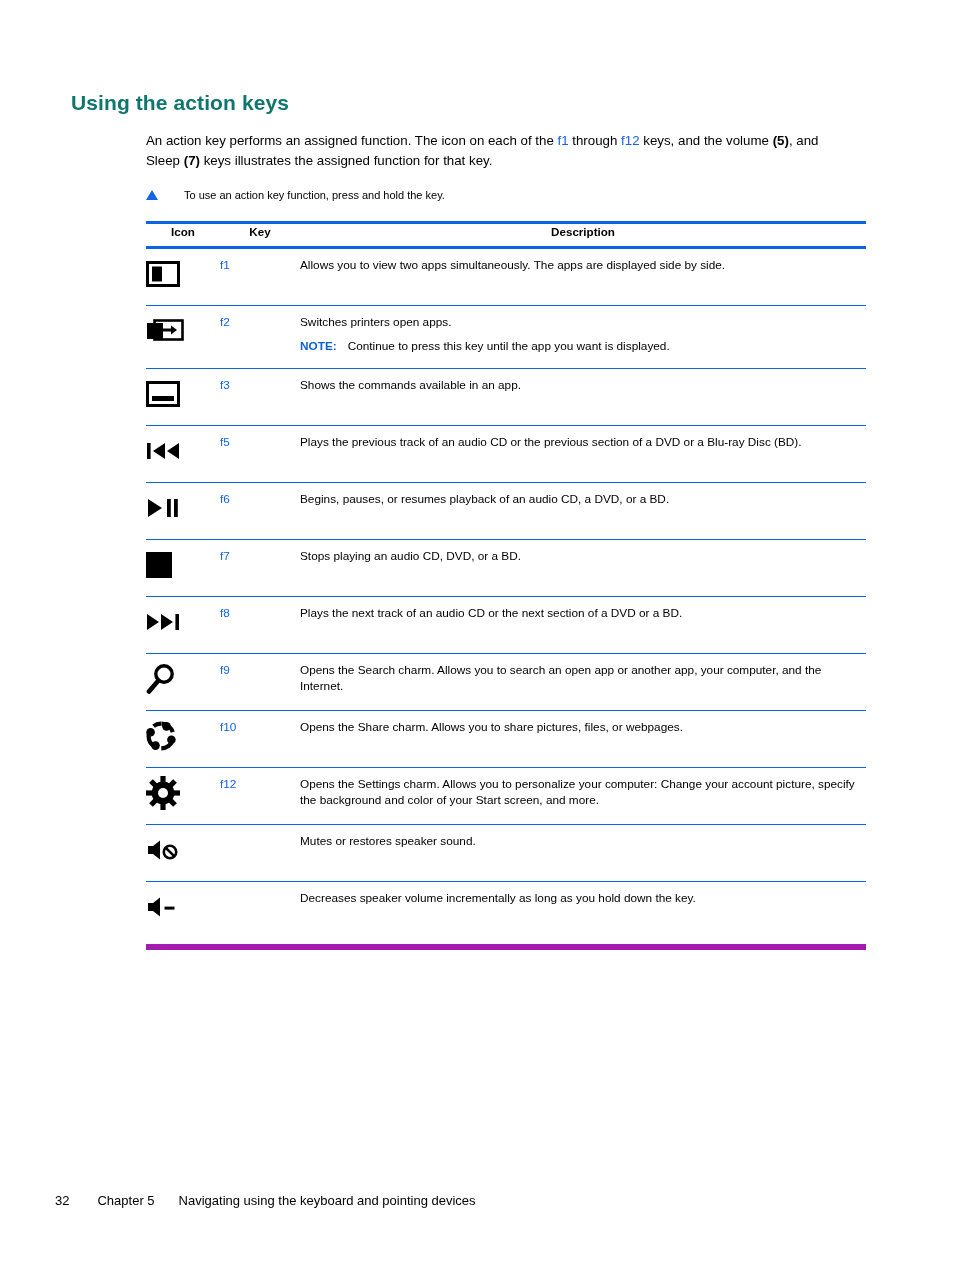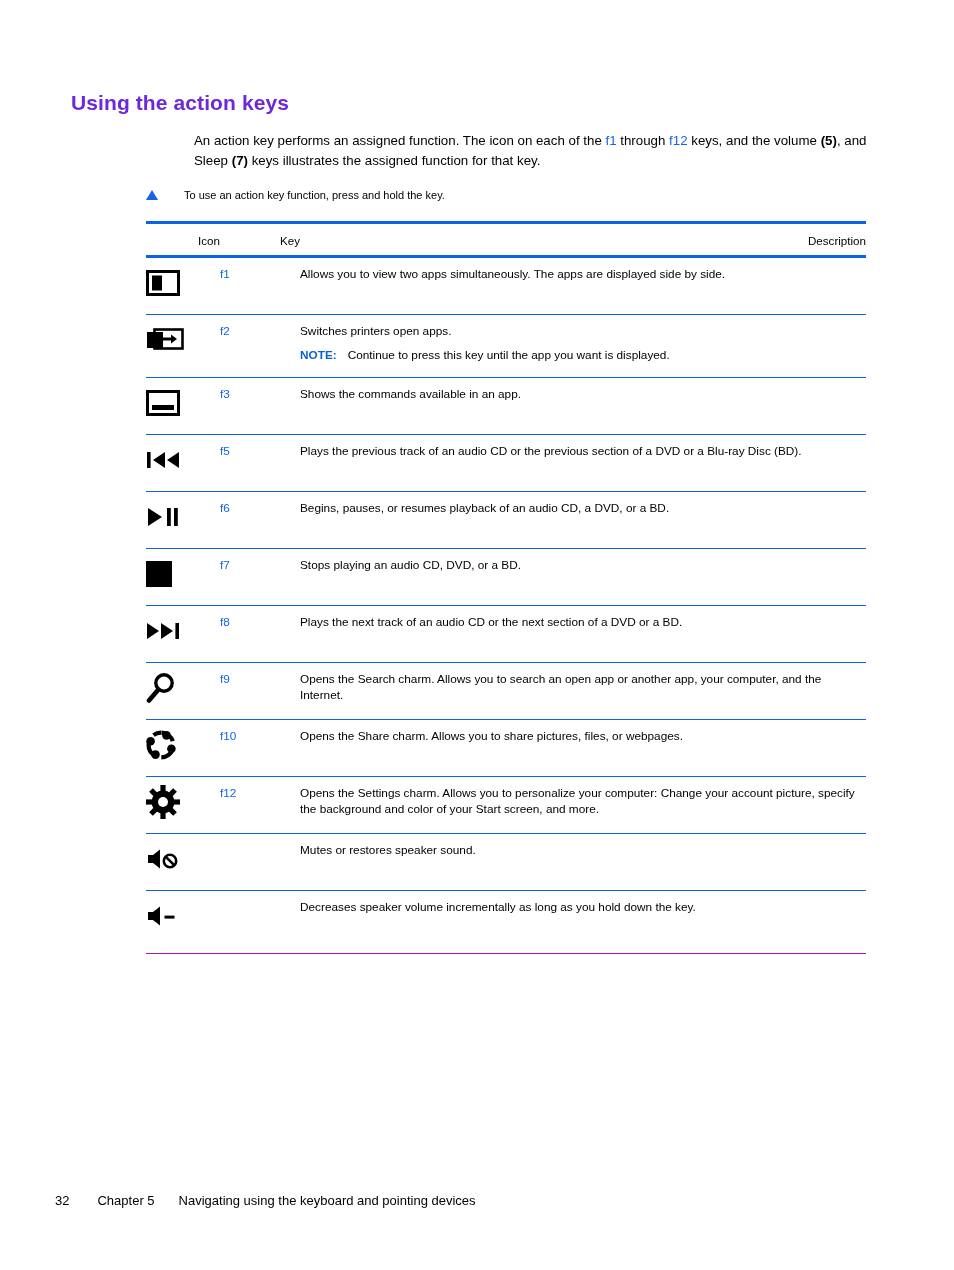--- a/index.html
+++ b/index.html
@@ -23,34 +23,33 @@
     overflow: hidden;
   }
 
   
   .section-title {
     position: absolute;
     left: 71px;
     top: 91px;
     font-size: 21px;
     font-weight: bold;
-    color: #6d28d9;
+    color: #0f766e;
     letter-spacing: 0.1px;
   }
 
   
   .intro {
     position: absolute;
     left: 146px;
     top: 131px;
     width: 700px;
     font-size: 13.3px;
     line-height: 20px;
     color: #000;
-    margin-left: 48px;
   }
   .key-link { color: #1464E6; }
   .b { font-weight: bold; }
 
   
   .bullet-row {
     position: absolute;
     left: 146px;
     top: 186px;
     width: 700px;
@@ -72,40 +71,40 @@
   
   .akt {
     position: absolute;
     left: 146px;
     top: 221px;
     width: 720px;
     border-collapse: collapse;
   }
   .akt .rule-top td { border-top: 3px solid #0B64E6; padding: 0; height: 0; font-size: 0; line-height: 0; }
   .akt thead th {
-    text-align: right;
+    text-align: center;
     font-size: 11.6px;
-    font-weight: normal;
-    padding: 10px 0 8px 0;
+    font-weight: bold;
+    padding: 1px 0 8px 0;
     border-bottom: 3px solid #0B64E6;
     vertical-align: bottom;
     color: #000;
   }
   .col-icon { width: 74px; }
   .col-key  { width: 80px; }
   .col-desc { width: auto; }
 
   .akt tbody td {
     border-bottom: 1.6px solid #0B64E6;
     vertical-align: top;
     font-size: 11.8px;
     line-height: 16px;
     padding: 8px 0 14px 0;
   }
-  .akt tbody tr.last td { border-bottom: 1px solid #a21caf; padding-bottom: 20px; }
+  .akt tbody tr.last td { border-bottom: 6px solid #a21caf; padding-bottom: 20px; }
 
   td.cell-icon { padding-top: 10px; }
   td.cell-key  { color: #1464E6; font-size: 11.6px; padding-top: 9px; }
   td.cell-desc { padding-right: 4px; padding-top: 9px; }
 
   .desc-line { margin: 0 0 0 0; }
   .note-line { margin-top: 8px; }
   .note-lbl { color: #0B5FD6; font-weight: bold; margin-right: 11px; }
   .ic-wrap { height: 34px; display: flex; align-items: center; }
 

